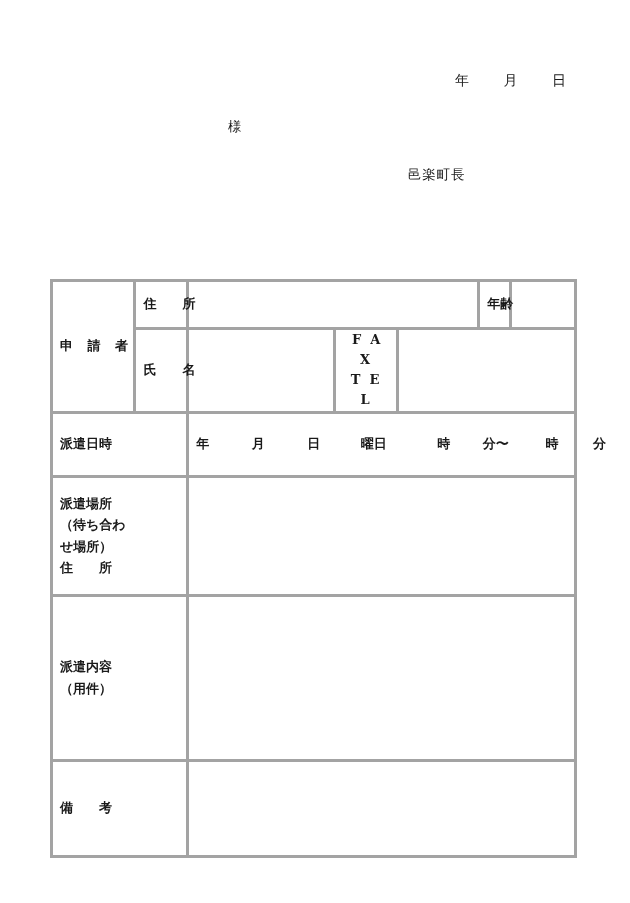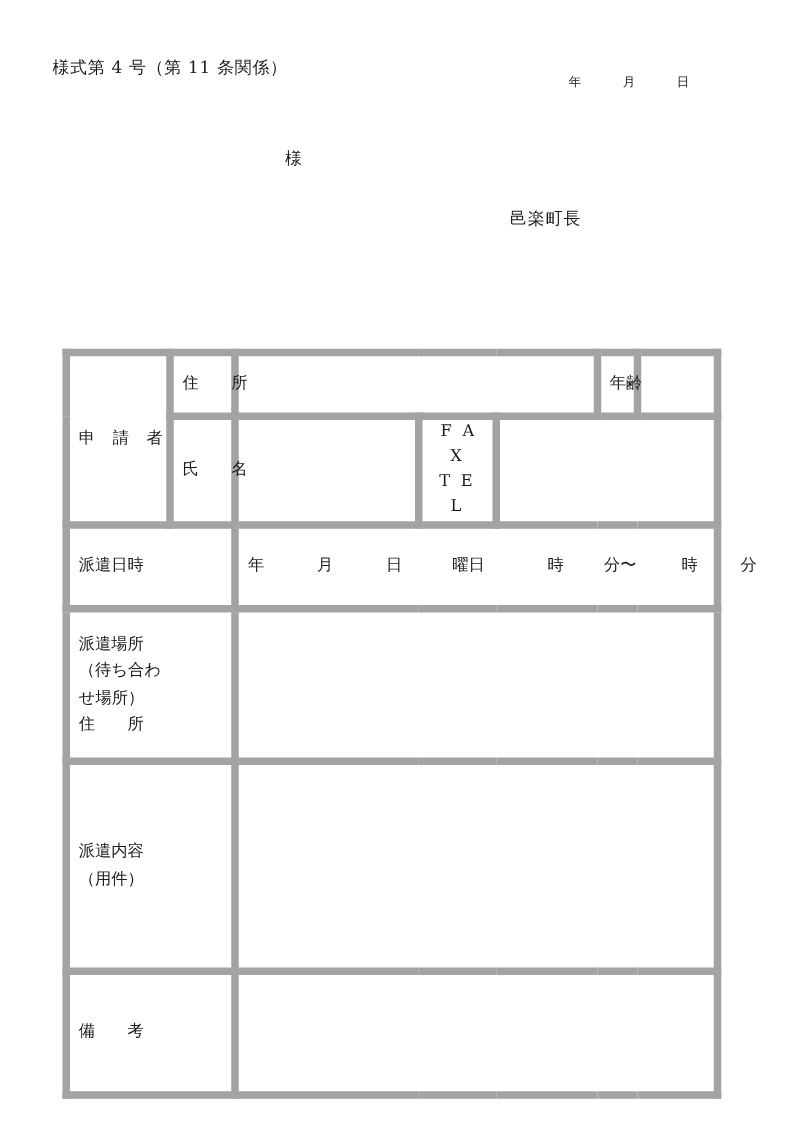--- a/index.html
+++ b/index.html
@@ -25,22 +25,22 @@
     position: absolute;
     left: 42px;
     top: 45px;
     font-size: 13.5px;
     letter-spacing: 0.6px;
     white-space: nowrap;
   }
   .date-line {
     position: absolute;
     left: 455px;
-    top: 59px;
-    font-size: 10px;
+    top: 72px;
+    font-size: 14px;
     white-space: nowrap;
   }
   .date-line .seg { display: inline-block; }
   .date-line .seg + .seg { margin-left: 30px; }
 
   .addressee {
     position: absolute;
     left: 228px;
     top: 118px;
     font-size: 13.5px;
@@ -78,24 +78,25 @@
   .form-table {
     position: absolute;
     left: 50px;
     top: 279px;
     width: 527px;
     border-collapse: collapse;
     table-layout: fixed;
     font-size: 13px;
   }
   .form-table td {
-    border: 6px solid #a3a3a3;
+    border: 3px solid #a3a3a3;
     padding: 0 7px;
     vertical-align: middle;
     line-height: 1.55;
+    font-weight: bold;
   }
   .lbl {
     white-space: nowrap;
   }
   .lbl-spread {
     letter-spacing: 5px;
     text-indent: 5px;
   }
   .cell-center { text-align: center; }
   .cell-top { vertical-align: top; padding-top: 7px; }
@@ -127,21 +128,20 @@
   .dt-g6 { margin-left: 28px; }
   .dt-g7 { margin-left: 32px; }
   .dt-g8 { margin-left: 30px; }
   .blank { }
 </style>
 </head>
 <body>
 
 <div class="page">
 
-  <div class="form-number">様式第 4 号（第 11 条関係）</div>
 
   <div class="date-line">
     <span class="seg">年</span>
     <span class="seg">月</span>
     <span class="seg">日</span>
   </div>
 
   <div class="addressee">様</div>
 
   <div class="issuer">邑楽町長</div>

